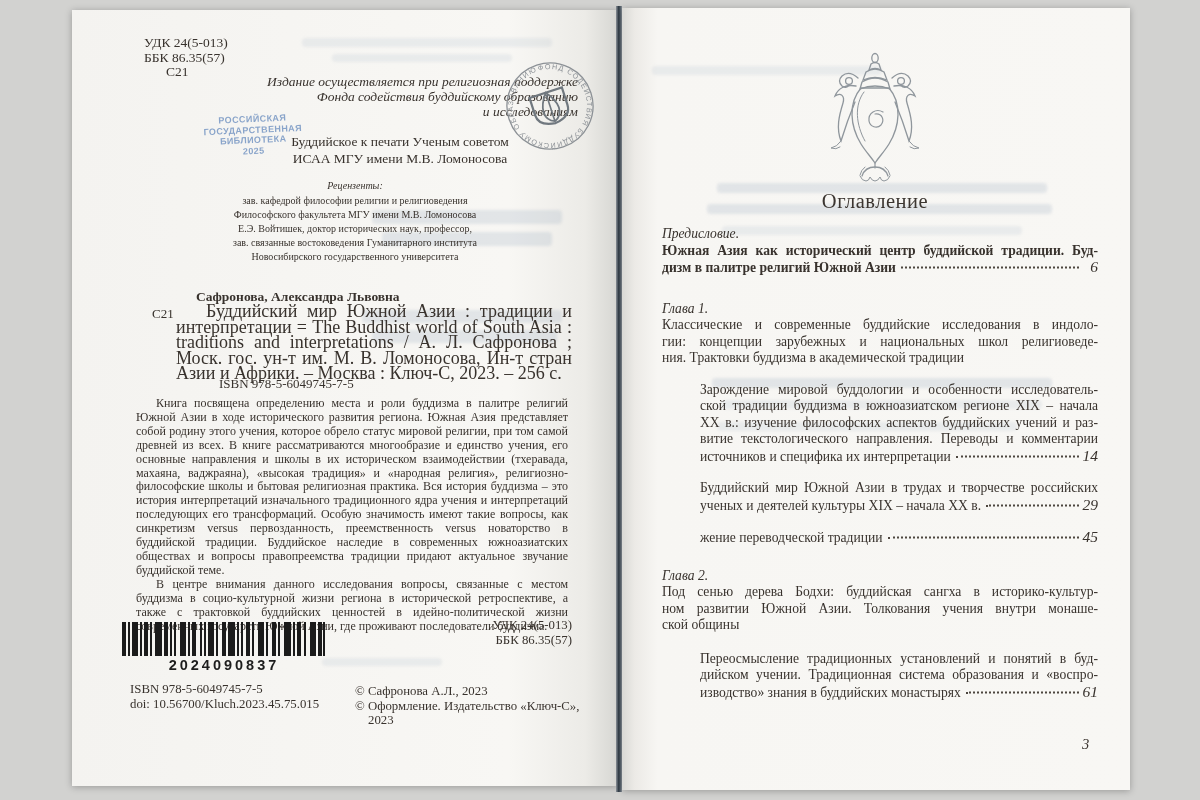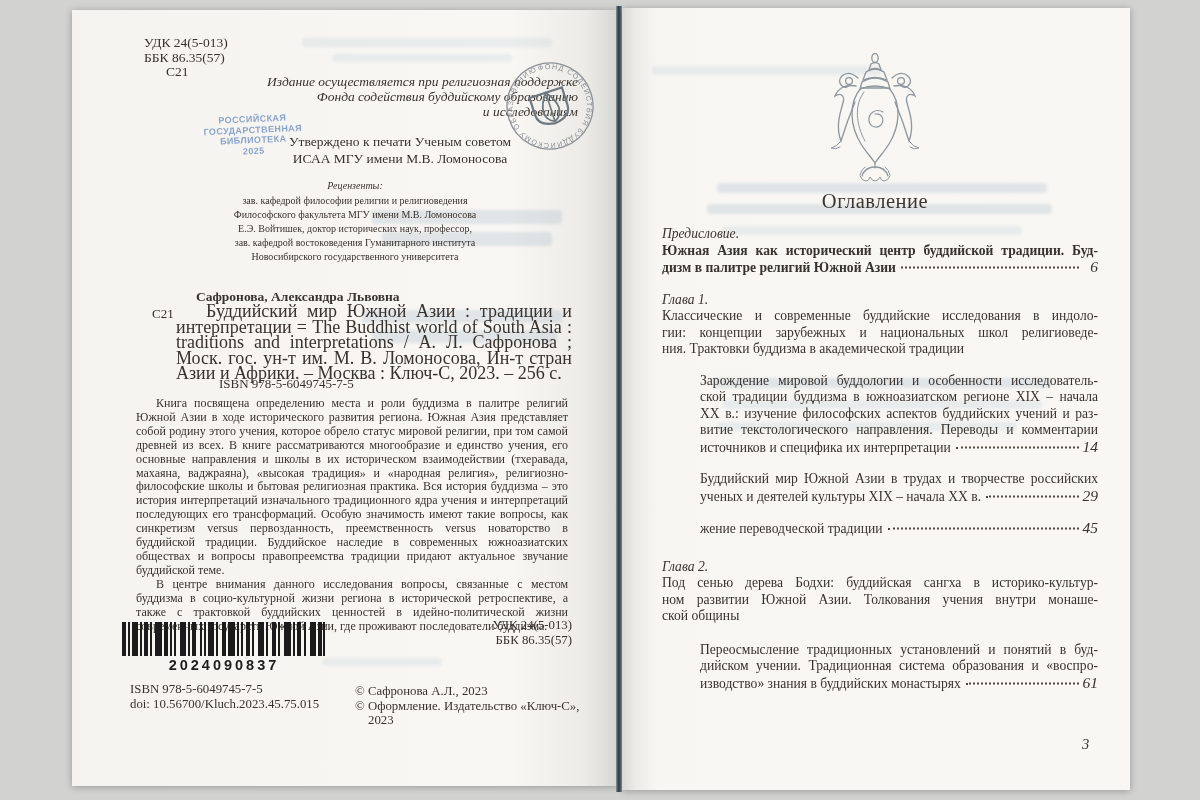--- a/index.html
+++ b/index.html
@@ -59,21 +59,21 @@
   
   .ornament{left:190px;top:40px;}
   .toc-title{left:0;top:182px;width:506px;text-align:center;font-size:20.5px;letter-spacing:.5px;color:#3c3631;}
   .toc{left:40px;top:218px;width:436px;font-size:13.6px;line-height:16.5px;}
   .toc .sec-label{font-style:italic;}
   .toc .jlines>div{text-align:justify;text-align-last:justify;}
   .toc .jhead>div{text-align:justify;text-align-last:justify;font-weight:normal;}
   .toc .jhead>div:last-child{text-align-last:left;}
   .toc .bold-block>div{font-weight:bold;}
   .toc .entry{padding-left:38px;margin-top:15px;}
-  .toc .chapter{margin-top:15px;}
+  .toc .chapter{margin-top:24px;}
   .toc .tailrow{display:flex;align-items:baseline;}
   .toc .leader{flex:1;border-bottom:2px dotted #4d463f;margin:0 3px 0 5px;transform:translateY(-3.5px);}
   .toc .pgnum{font-style:italic;font-size:15.5px;min-width:16px;text-align:right;}
   .toc .b-tail{font-weight:bold;text-align:center;}
   .folio{left:460px;top:728px;font-size:14.5px;font-style:italic;}
 
   
   .ghost{position:absolute;border-radius:4px;background:rgba(112,134,168,.10);filter:blur(1.6px);}
   .ghost2{background:rgba(112,134,168,.16);}
   svg{display:block;}
@@ -124,31 +124,31 @@
           <g stroke="#70787f" stroke-width="2.2">
             <path d="M33 36 h34 v18 q0 12 -17 14 q-17 -2 -17 -14 Z"></path>
             <path d="M50 36 q-8 10 -8 18 q0 9 8 12 q8 -3 8 -12 q0 -8 -8 -18 Z" stroke-width="1.8"></path>
             <path d="M50 38 v28" stroke-width="1.6"></path>
           </g>
         </g>
       </svg>
     </div>
 
     <div class="abs approval">
-        <div>Утверждено к печати Ученым советом</div>
+        <div>Буддийское к печати Ученым советом</div>
         <div>ИСАА МГУ имени М.В. Ломоносова</div>
       </div>
 
     <div class="abs reviewers">
       <div class="reviewers-label">Рецензенты:</div>
       <div>
           <div>зав. кафедрой философии религии и религиоведения</div>
           <div>Философского факультета МГУ имени М.В. Ломоносова</div>
           <div>Е.Э. Войтишек, доктор исторических наук, профессор,</div>
-          <div>зав. кафедрой востоковедения Гуманитарного института</div>
+          <div>зав. связанные востоковедения Гуманитарного института</div>
           <div>Новосибирского государственного университета</div>
         </div>
     </div>
 
     <div class="abs author-line">Сафронова, Александра Львовна</div>
     <div class="abs entry-code">С21</div>
     <div class="abs bib">Буддийский мир Южной Азии : традиции и интерпретации = The Buddhist world of South Asia : traditions and interpretations / А. Л. Сафронова ; Моск. гос. ун-т им. М. В. Ломоносова, Ин-т стран Азии и Африки. – Москва : Ключ-С, 2023. – 256 с.</div>
     <div class="abs isbn-mid">ISBN 978-5-6049745-7-5</div>
 
     <div class="abs annot">

